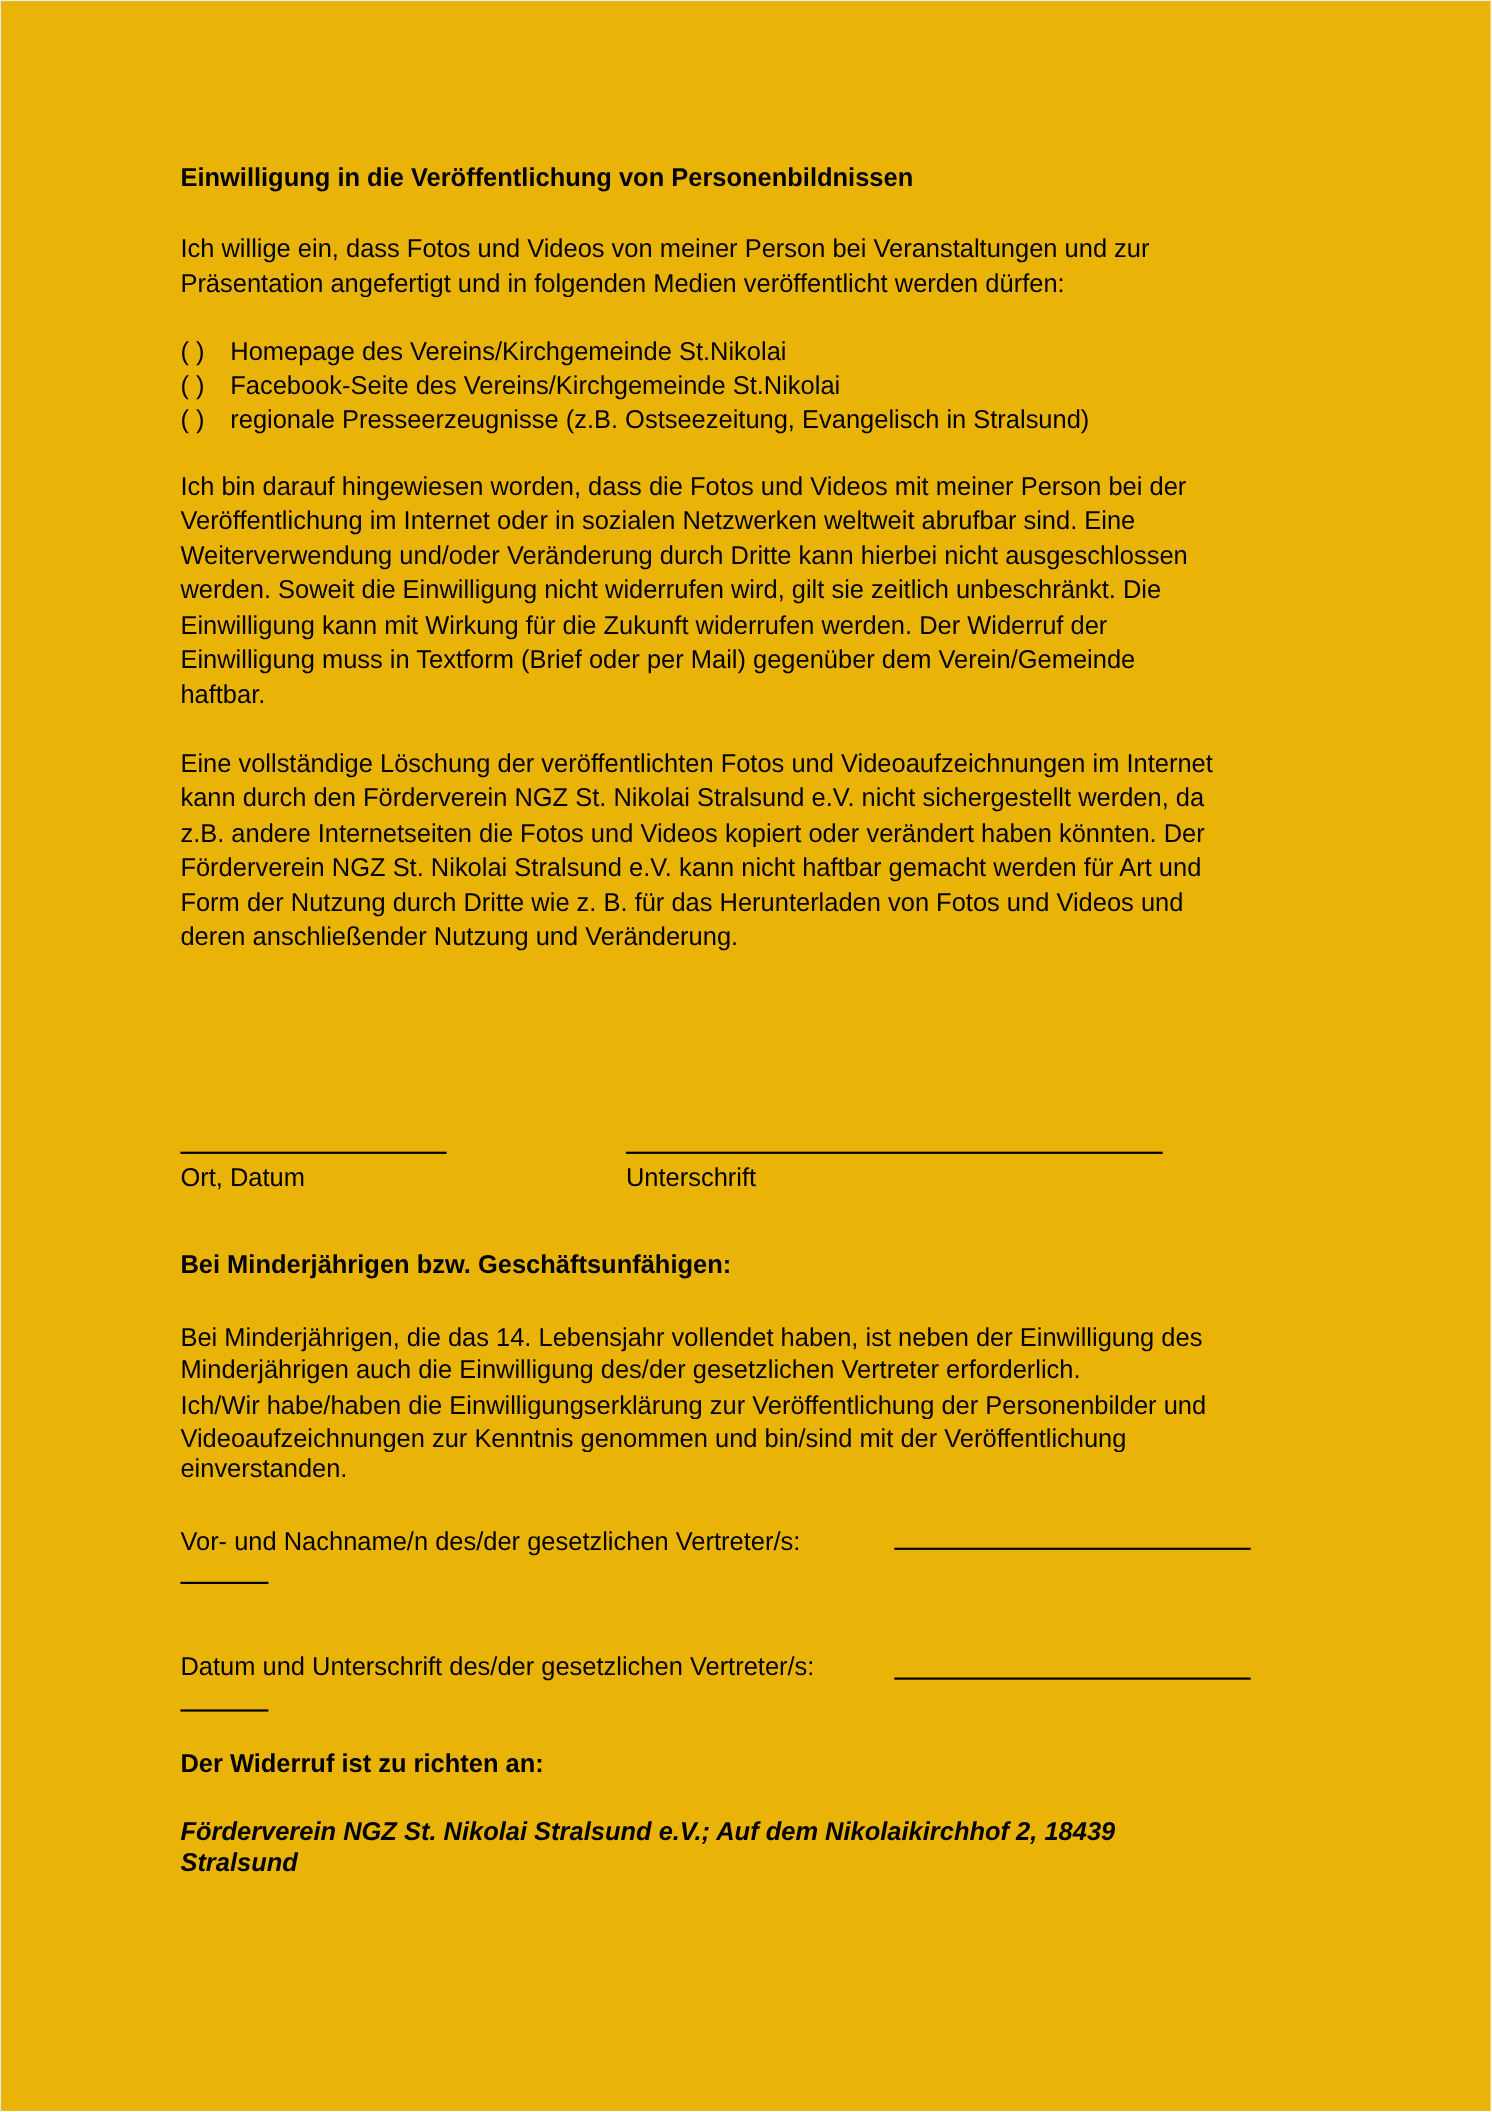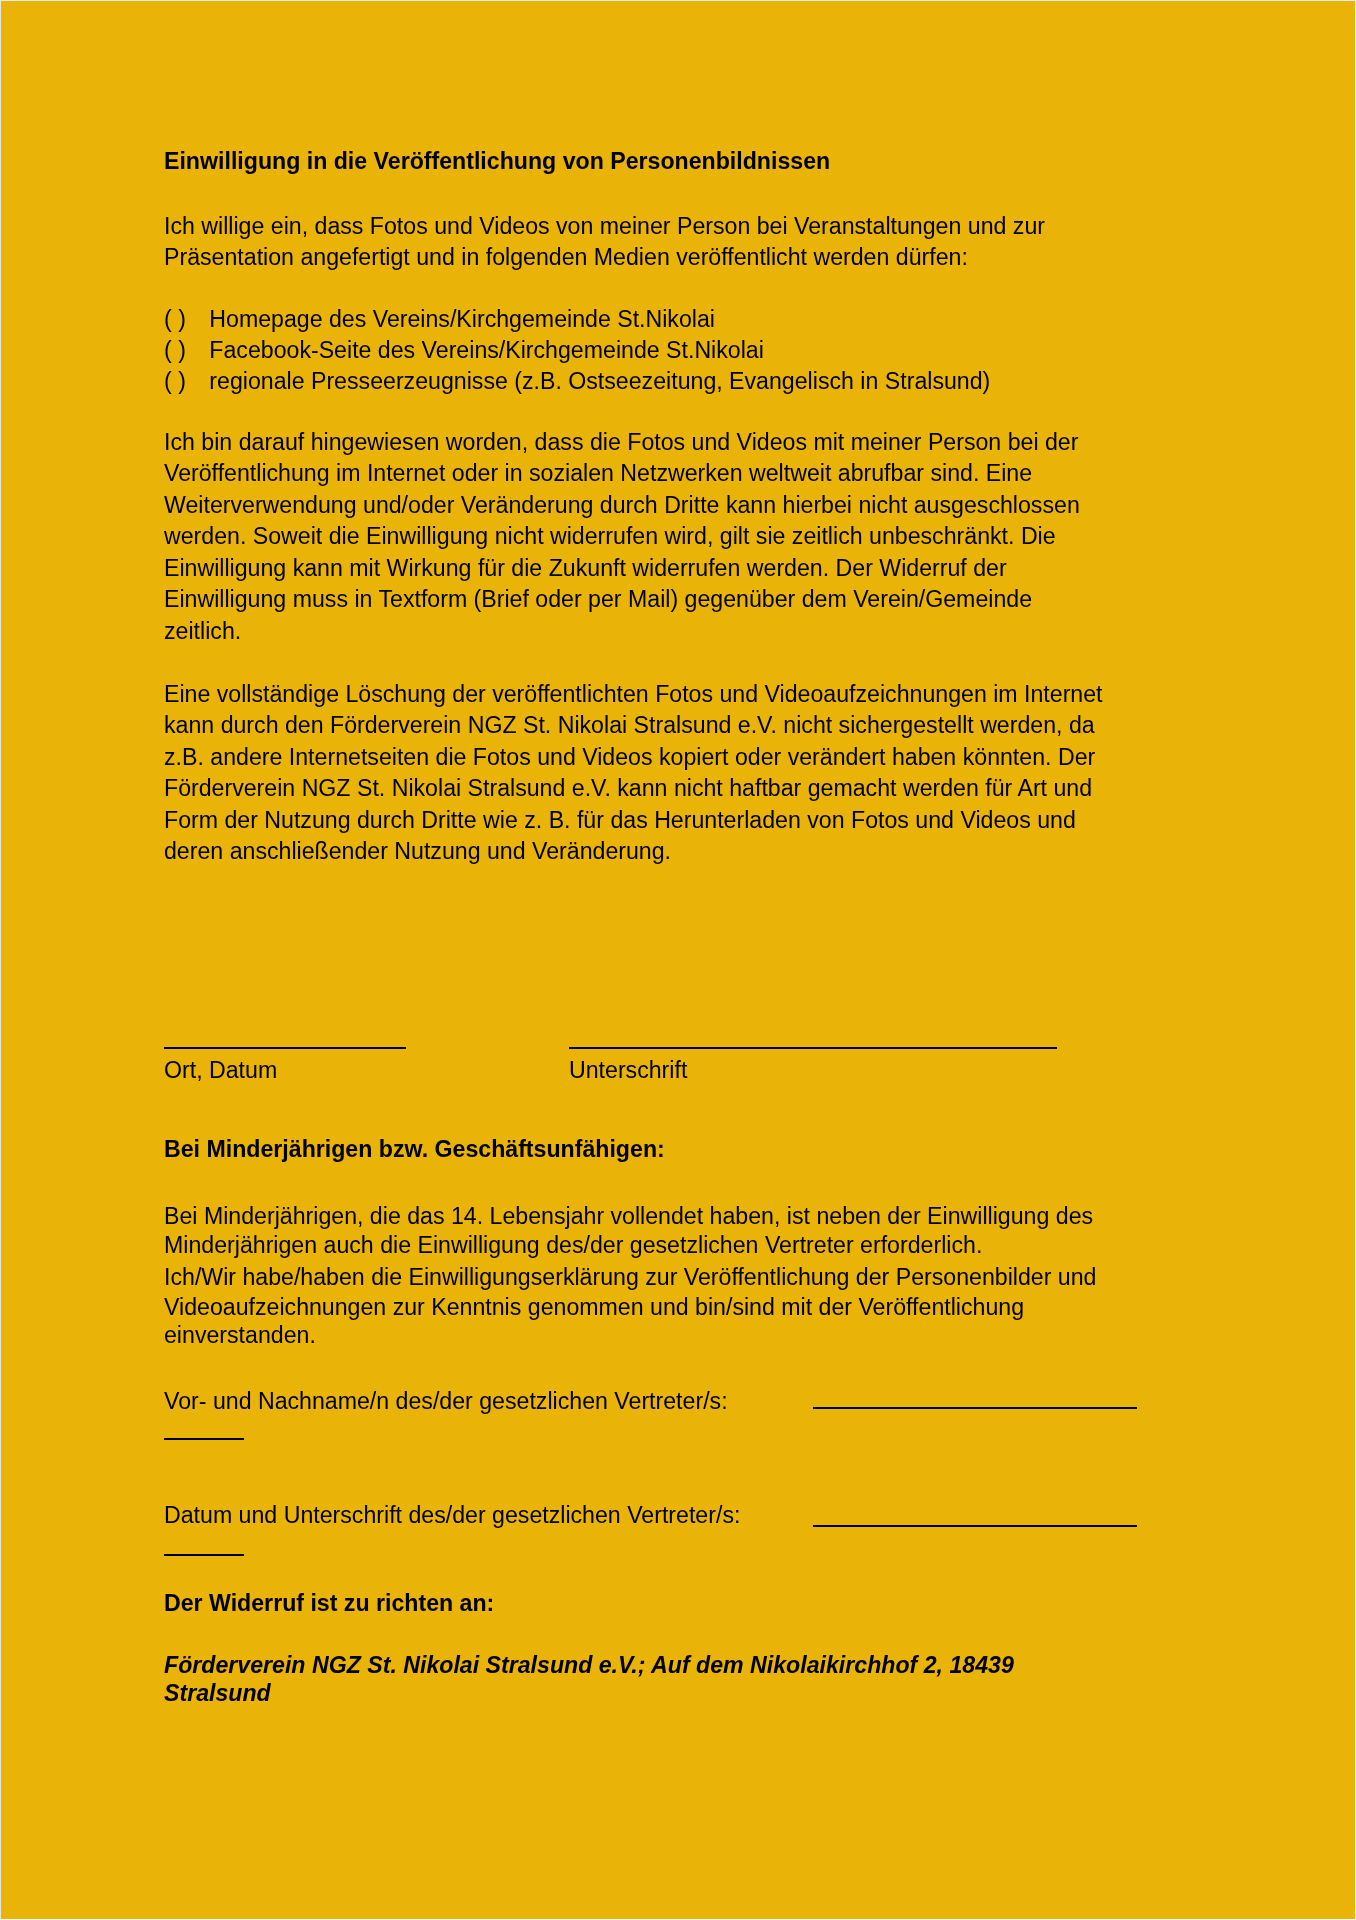--- a/index.html
+++ b/index.html
@@ -33,21 +33,21 @@
   <div class="t" style="top:365px;">
     <span class="chk">(   )</span><span>regionale Presseerzeugnisse (z.B. Ostseezeitung, Evangelisch in Stralsund)</span>
   </div>
 
   <div class="t" style="top:426px;">Ich bin darauf hingewiesen worden, dass die Fotos und Videos mit meiner Person bei der</div>
   <div class="t" style="top:457px;">Veröffentlichung im Internet oder in sozialen Netzwerken weltweit abrufbar sind. Eine</div>
   <div class="t" style="top:489px;">Weiterverwendung und/oder Veränderung durch Dritte kann hierbei nicht ausgeschlossen</div>
   <div class="t" style="top:520px;">werden. Soweit die Einwilligung nicht widerrufen wird, gilt sie zeitlich unbeschränkt. Die</div>
   <div class="t" style="top:552px;">Einwilligung kann mit Wirkung für die Zukunft widerrufen werden. Der Widerruf der</div>
   <div class="t" style="top:583px;">Einwilligung muss in Textform (Brief oder per Mail) gegenüber dem Verein/Gemeinde</div>
-  <div class="t" style="top:615px;">zeitlich.</div>
+  <div class="t" style="top:615px;">haftbar.</div>
 
   <div class="t" style="top:678px;">Eine vollständige Löschung der veröffentlichten Fotos und Videoaufzeichnungen im Internet</div>
   <div class="t" style="top:709px;">kann durch den Förderverein NGZ St. Nikolai Stralsund e.V. nicht sichergestellt werden, da</div>
   <div class="t" style="top:741px;">z.B. andere Internetseiten die Fotos und Videos kopiert oder verändert haben könnten. Der</div>
   <div class="t" style="top:772px;">Förderverein NGZ St. Nikolai Stralsund e.V. kann nicht haftbar gemacht werden für Art und</div>
   <div class="t" style="top:804px;">Form der Nutzung durch Dritte wie z. B. für das Herunterladen von Fotos und Videos und</div>
   <div class="t" style="top:835px;">deren anschließender Nutzung und Veränderung.</div>
 
   <div class="rule" style="left:163px; top:1046px; width:242px;"></div>
   <div class="rule" style="left:568px; top:1046px; width:488px;"></div>

